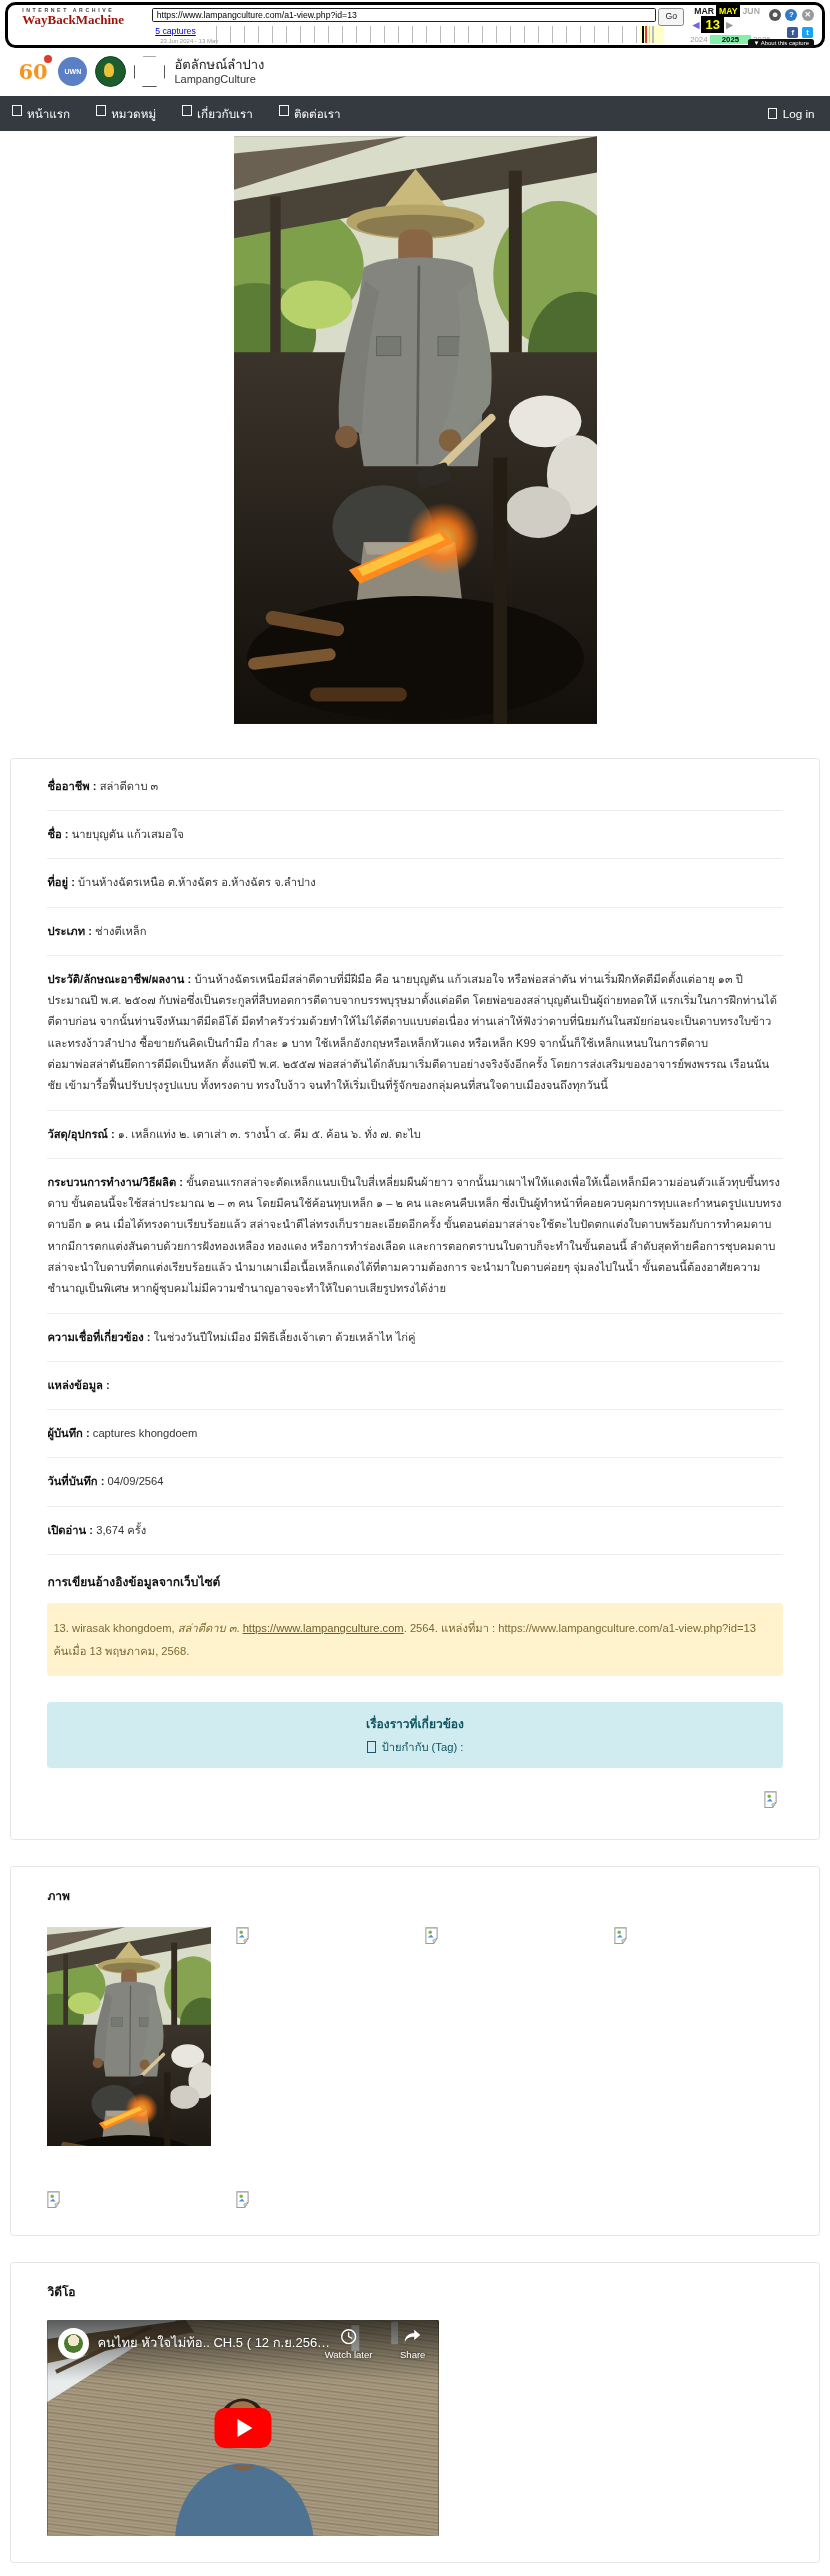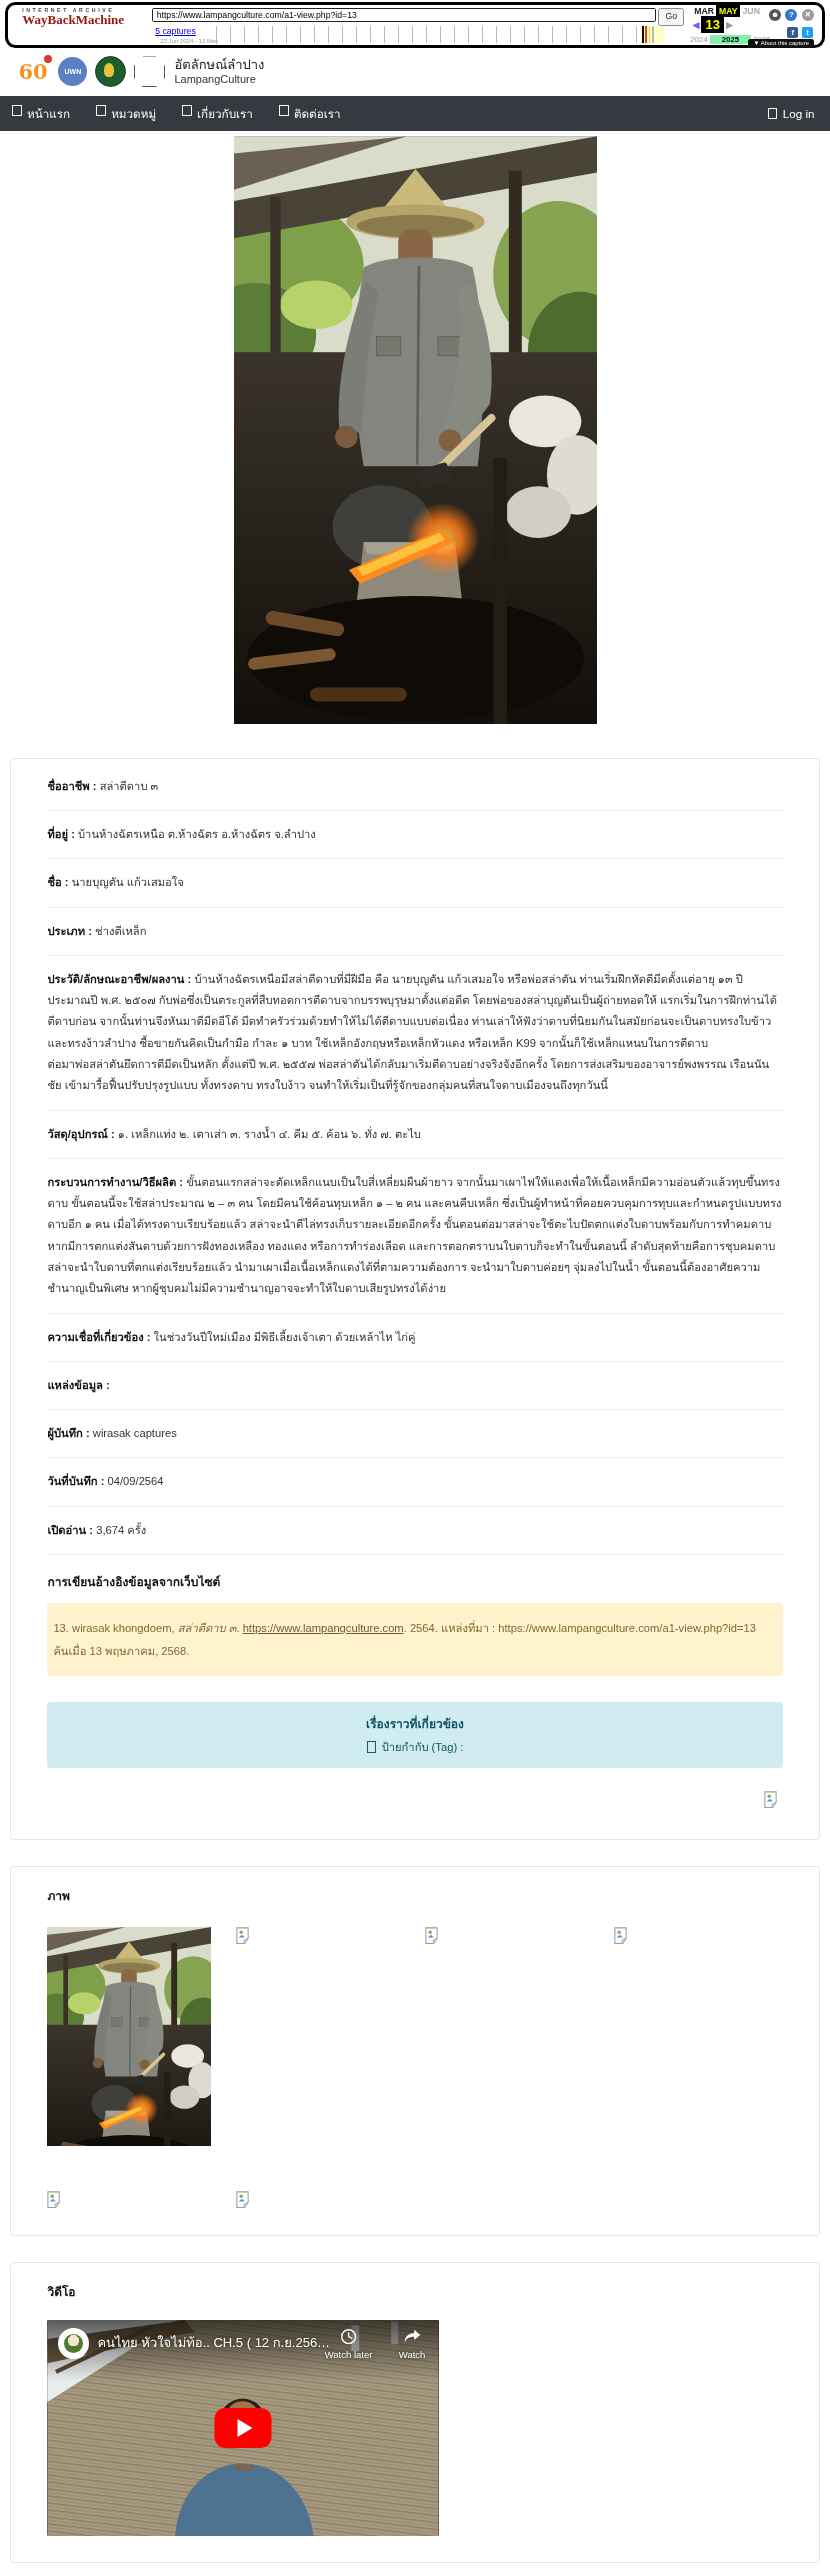--- a/index.html
+++ b/index.html
@@ -236,30 +236,30 @@
         <rect x="16" y="598" width="102" height="14" rx="7" fill="#7a5631" transform="rotate(-7 67 605)"></rect>
         <rect x="88" y="638" width="112" height="16" rx="8" fill="#4c3118"></rect>
         <rect x="300" y="372" width="16" height="308" fill="#241d14"></rect>
       </g>
     </svg>
   </div>
 
   <div class="card details">
 
     <div class="drow"><span class="dlbl">ชื่ออาชีพ</span><span class="dsep"> : </span><span class="dval">สล่าตีดาบ ๓</span></div>
+    <div class="drow"><span class="dlbl">ชื่อ</span><span class="dsep"> : </span><span class="dval">นายบุญตัน แก้วเสมอใจ</span></div>
     <div class="drow"><span class="dlbl">ที่อยู่</span><span class="dsep"> : </span><span class="dval">บ้านห้างฉัตรเหนือ ต.ห้างฉัตร อ.ห้างฉัตร จ.ลำปาง</span></div>
-    <div class="drow"><span class="dlbl">ชื่อ</span><span class="dsep"> : </span><span class="dval">นายบุญตัน แก้วเสมอใจ</span></div>
     <div class="drow"><span class="dlbl">ประเภท</span><span class="dsep"> : </span><span class="dval">ช่างตีเหล็ก</span></div>
     <div class="drow"><span class="dlbl">ประวัติ/ลักษณะอาชีพ/ผลงาน</span><span class="dsep"> : </span><span class="dval">บ้านห้างฉัตรเหนือมีสล่าตีดาบที่มีฝีมือ คือ นายบุญตัน แก้วเสมอใจ หรือพ่อสล่าตัน ท่านเริ่มฝึกหัดตีมีดตั้งแต่อายุ ๑๓ ปี ประมาณปี พ.ศ. ๒๕๐๗ กับพ่อซึ่งเป็นตระกูลที่สืบทอดการตีดาบจากบรรพบุรุษมาตั้งแต่อดีต โดยพ่อของสล่าบุญตันเป็นผู้ถ่ายทอดให้ แรกเริ่มในการฝึกท่านได้ตีดาบก่อน จากนั้นท่านจึงหันมาตีมีดอีโต้ มีดทำครัวร่วมด้วยทำให้ไม่ได้ตีดาบแบบต่อเนื่อง ท่านเล่าให้ฟังว่าดาบที่นิยมกันในสมัยก่อนจะเป็นดาบทรงใบข้าว และทรงง้าวลำปาง ซื้อขายกันคิดเป็นกำมือ กำละ ๑ บาท ใช้เหล็กอังกฤษหรือเหล็กหัวแดง หรือเหล็ก K99 จากนั้นก็ใช้เหล็กแหนบในการตีดาบ
 ต่อมาพ่อสล่าตันยึดการตีมีดเป็นหลัก ตั้งแต่ปี พ.ศ. ๒๕๕๗ พ่อสล่าตันได้กลับมาเริ่มตีดาบอย่างจริงจังอีกครั้ง โดยการส่งเสริมของอาจารย์พงพรรณ เรือนนันชัย เข้ามารื้อฟื้นปรับปรุงรูปแบบ ทั้งทรงดาบ ทรงใบง้าว จนทำให้เริ่มเป็นที่รู้จักของกลุ่มคนที่สนใจดาบเมืองจนถึงทุกวันนี้</span></div>
     <div class="drow"><span class="dlbl">วัสดุ/อุปกรณ์</span><span class="dsep"> : </span><span class="dval">๑. เหล็กแท่ง ๒. เตาเส่า ๓. รางน้ำ ๔. คีม ๕. ค้อน ๖. ทั่ง ๗. ตะไบ</span></div>
     <div class="drow"><span class="dlbl">กระบวนการทำงาน/วิธีผลิต</span><span class="dsep"> : </span><span class="dval">ขั้นตอนแรกสล่าจะตัดเหล็กแนบเป็นใบสี่เหลี่ยมผืนผ้ายาว จากนั้นมาเผาไฟให้แดงเพื่อให้เนื้อเหล็กมีความอ่อนตัวแล้วทุบขึ้นทรงดาบ ขั้นตอนนี้จะใช้สล่าประมาณ ๒ – ๓ คน โดยมีคนใช้ค้อนทุบเหล็ก ๑ – ๒ คน และคนคืบเหล็ก ซึ่งเป็นผู้ทำหน้าที่คอยควบคุมการทุบและกำหนดรูปแบบทรงดาบอีก ๑ คน เมื่อได้ทรงดาบเรียบร้อยแล้ว สล่าจะนำตีไล่ทรงเก็บรายละเอียดอีกครั้ง ขั้นตอนต่อมาสล่าจะใช้ตะไบปัดตกแต่งใบดาบพร้อมกับการทำคมดาบ หากมีการตกแต่งสันดาบด้วยการฝังทองเหลือง ทองแดง หรือการทำร่องเลือด และการตอกตราบนใบดาบก็จะทำในขั้นตอนนี้ ลำดับสุดท้ายคือการชุบคมดาบ สล่าจะนำใบดาบที่ตกแต่งเรียบร้อยแล้ว นำมาเผาเมื่อเนื้อเหล็กแดงได้ที่ตามความต้องการ จะนำมาใบดาบค่อยๆ จุ่มลงไปในน้ำ ขั้นตอนนี้ต้องอาศัยความชำนาญเป็นพิเศษ หากผู้ชุบคมไม่มีความชำนาญอาจจะทำให้ใบดาบเสียรูปทรงได้ง่าย</span></div>
     <div class="drow"><span class="dlbl">ความเชื่อที่เกี่ยวข้อง</span><span class="dsep"> : </span><span class="dval">ในช่วงวันปีใหม่เมือง มีพิธีเลี้ยงเจ้าเตา ด้วยเหล้าไห ไก่คู่</span></div>
     <div class="drow"><span class="dlbl">แหล่งข้อมูล</span><span class="dsep"> : </span><span class="dval"></span></div>
-    <div class="drow"><span class="dlbl">ผู้บันทึก</span><span class="dsep"> : </span><span class="dval">wirasak captures</span></div>
+    <div class="drow"><span class="dlbl">ผู้บันทึก</span><span class="dsep"> : </span><span class="dval">captures khongdoem</span></div>
     <div class="drow"><span class="dlbl">วันที่บันทึก</span><span class="dsep"> : </span><span class="dval">04/09/2564</span></div>
     <div class="drow"><span class="dlbl">เปิดอ่าน</span><span class="dsep"> : </span><span class="dval">3,674 ครั้ง</span></div>
 
     <div class="cite-h">การเขียนอ้างอิงข้อมูลจากเว็บไซต์</div>
     <div class="cite-box">
       <span>13. wirasak khongdoem, </span><i>สล่าตีดาบ ๓</i><span>. </span><a>https://www.lampangculture.com</a><span>. 2564. แหล่งที่มา : </span><span>https://www.lampangculture.com/a1-view.php?id=13</span><br>
       <span>ค้นเมื่อ 13 พฤษภาคม, 2568.</span>
     </div>
 
     <div class="tag-box">
@@ -331,21 +331,21 @@
         <svg width="17.3" height="17.3" viewBox="0 0 20 20">
             <circle cx="10" cy="10" r="8" fill="none" stroke="#fff" stroke-width="1.6"></circle>
             <path d="M10 5 v5 l4 2" fill="none" stroke="#fff" stroke-width="1.6"></path>
           </svg>
         <span>Watch later</span>
       </div>
       <div class="yt-act" style="right:14px;">
         <svg width="19" height="17.3" viewBox="0 0 22 20">
             <path d="M13 2 l7 6 l-7 6 v-4 C6 10 3 13 2 17 C2 9 7 6 13 6 Z" fill="#fff"></path>
           </svg>
-        <span>Watch</span>
+        <span>Share</span>
       </div>
       <div class="yt-play">
           <i></i>
         </div>
       
     </div>
   </div>
 
 </main>
 

